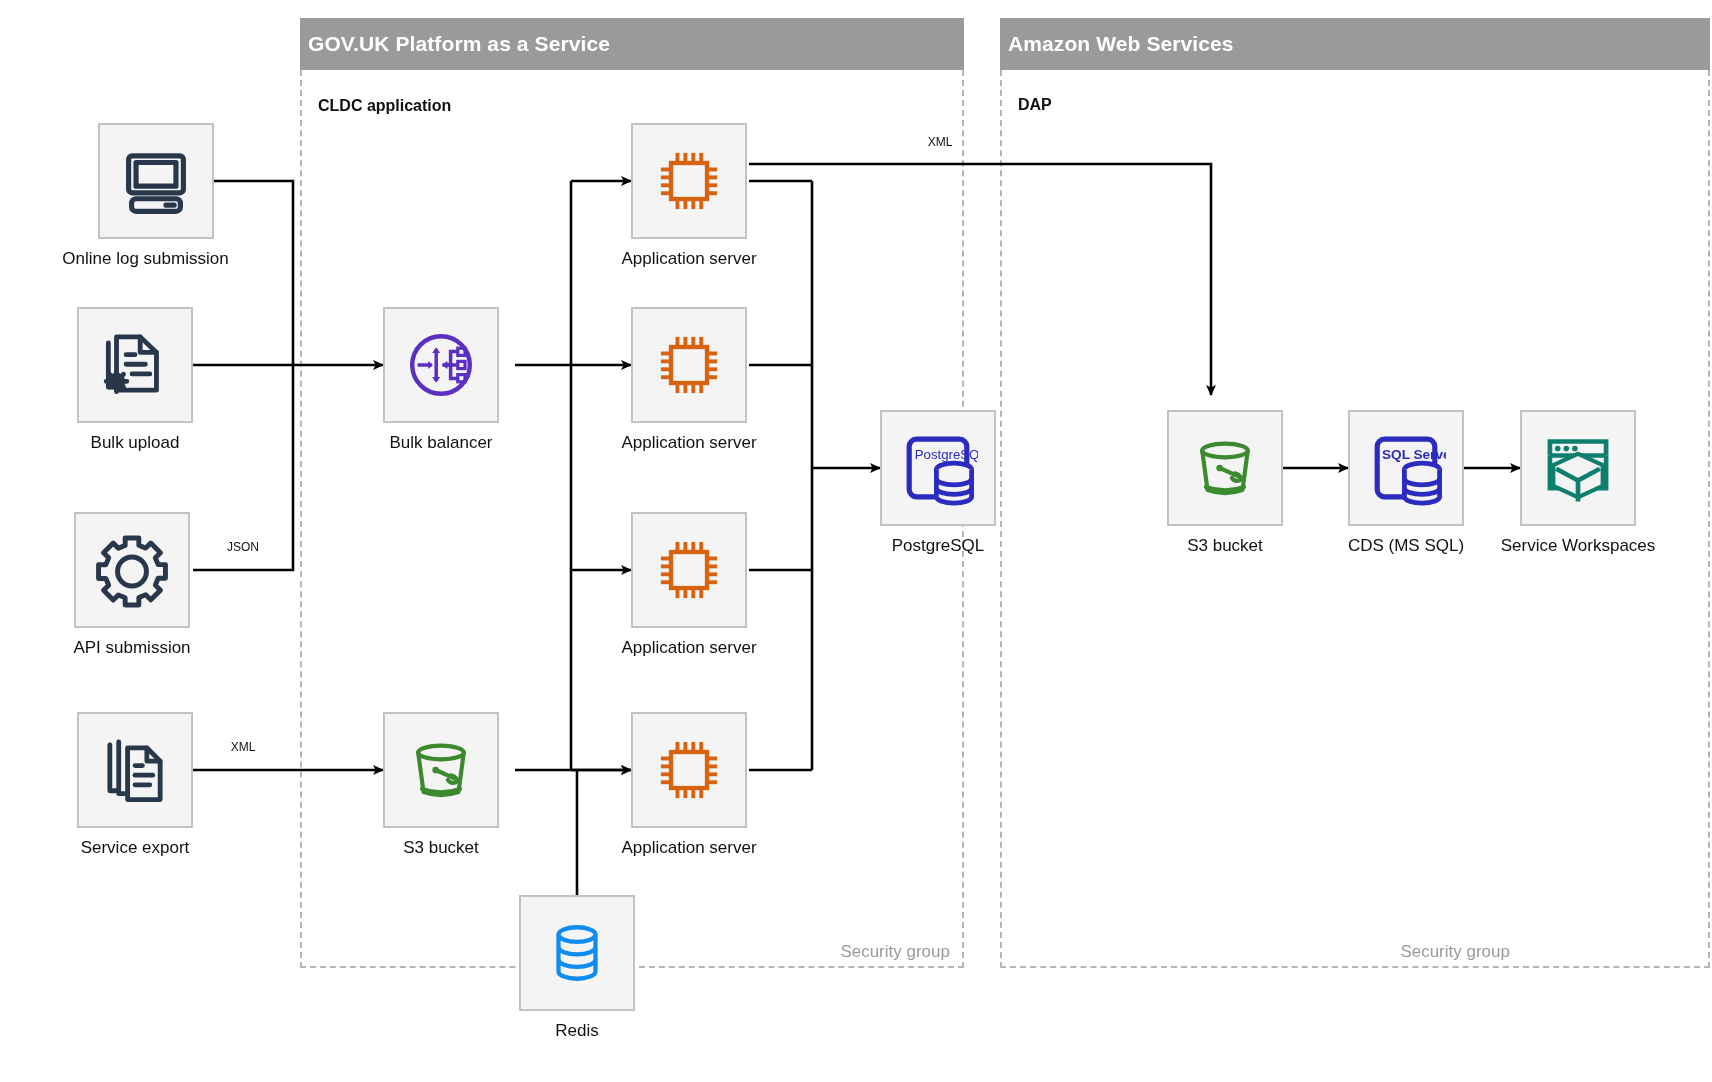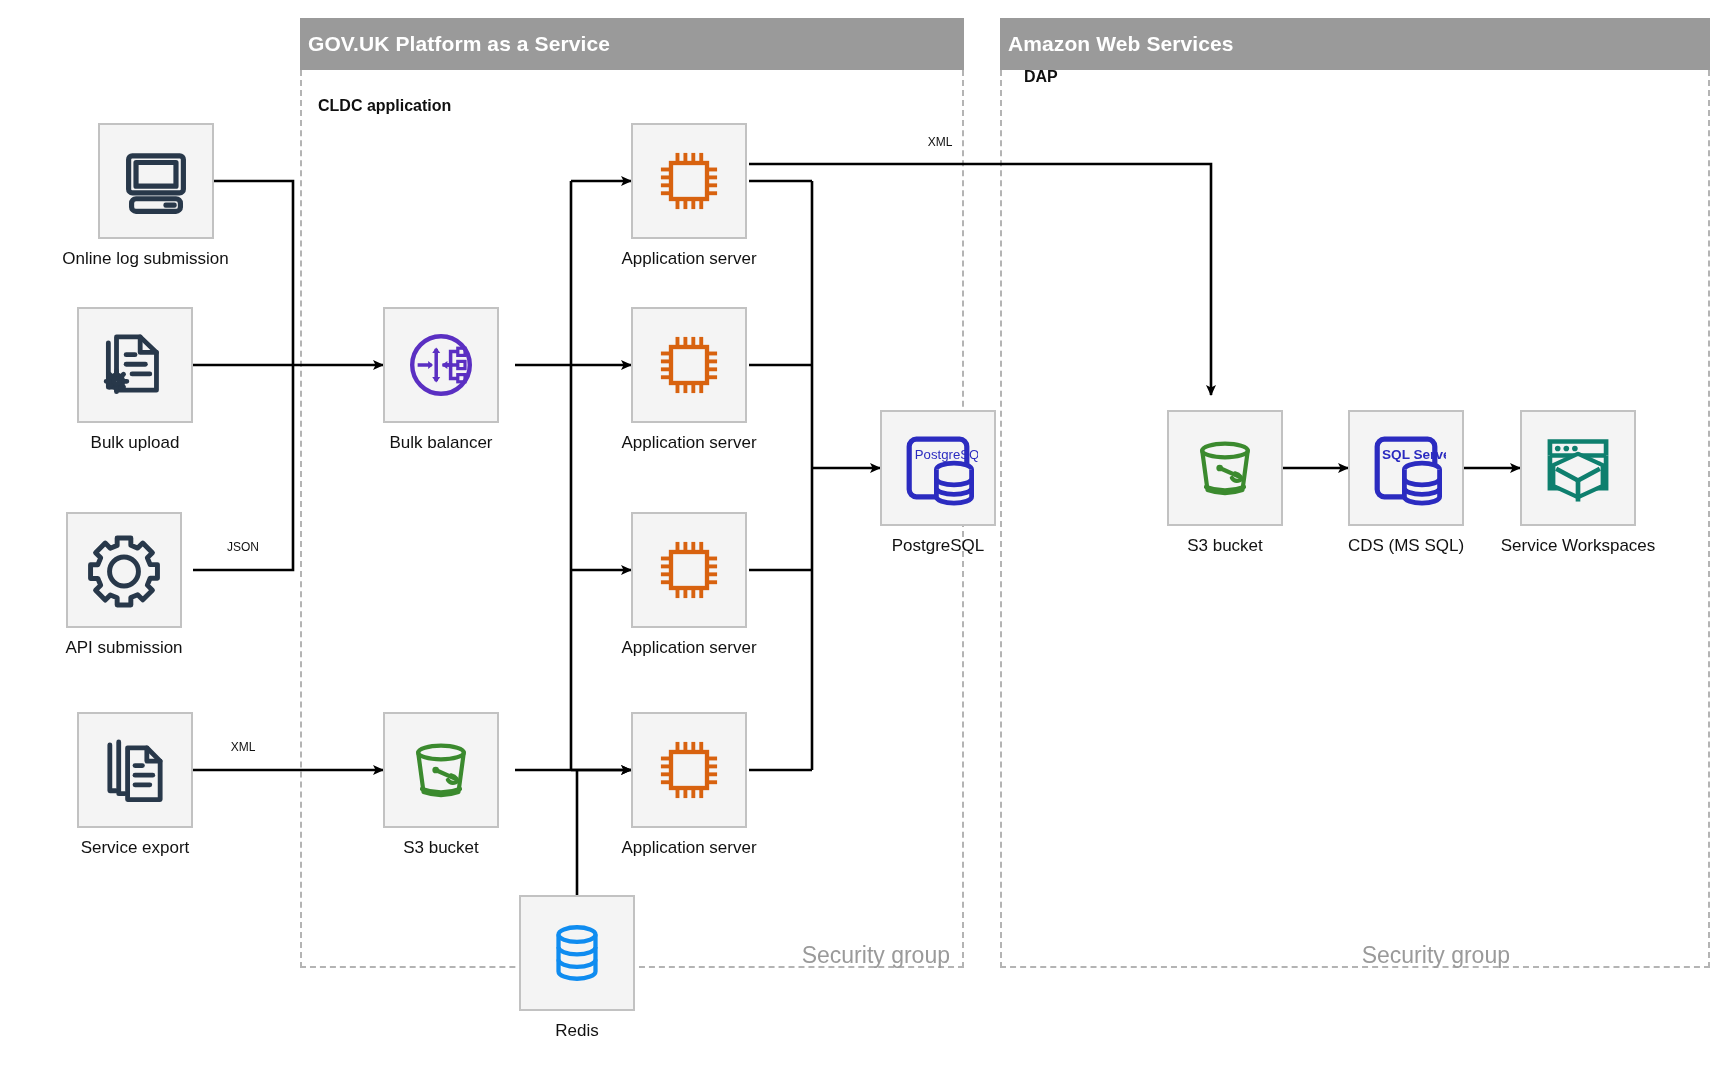--- a/index.html
+++ b/index.html
@@ -14,21 +14,21 @@
   
   .grp-header{
     position:absolute;background:#9a9a9a;color:#ffffff;
     font-weight:bold;font-size:21px;letter-spacing:.1px;
     display:flex;align-items:center;padding-left:8px;box-sizing:border-box;
   }
   .grp-sub{
     position:absolute;color:#101010;font-weight:bold;font-size:16px;
   }
   .grp-foot{
-    position:absolute;color:#9a9a9a;font-size:23px;text-align:right;
+    position:absolute;color:#9a9a9a;font-size:17px;text-align:right;
   }
   .dashbox{
     position:absolute;border:2px dashed #b4b4b4;border-top:none;box-sizing:border-box;
   }
 
   
   .node{position:absolute;}
   .node .box{
     width:116px;height:116px;border:2px solid #c2c2c2;background:#f4f4f4;
     box-sizing:border-box;display:flex;align-items:center;justify-content:center;
@@ -52,21 +52,21 @@
 
   <div class="grp-header" style="left:300px;top:18px;width:664px;height:52px;">
     <span>GOV.UK Platform as a Service</span>
   </div>
   <div class="grp-sub" style="left:318px;top:85px;margin-top:12px;">CLDC application</div>
   <div class="grp-foot" style="left:700px;top:942px;width:250px;">Security group</div>
 
   <div class="grp-header" style="left:1000px;top:18px;width:710px;height:52px;">
     <span>Amazon Web Services</span>
   </div>
-  <div class="grp-sub" style="left:1018px;top:68px;margin-left:6px;">DAP</div>
+  <div class="grp-sub" style="left:1018px;top:96px;">DAP</div>
   <div class="grp-foot" style="left:1260px;top:942px;width:250px;">Security group</div>
 
   <svg id="canvas" viewBox="0 0 1712 1082" xmlns="http://www.w3.org/2000/svg">
     <defs>
       <marker id="arw" markerWidth="12" markerHeight="12" refX="10" refY="5" orient="auto" markerUnits="userSpaceOnUse">
         <path d="M0,0 L11,5 L0,10 L2.6,5 Z" fill="#000"></path>
       </marker>
     </defs>
     <g fill="none" stroke="#000" stroke-width="2.6" stroke-linecap="butt">
 
@@ -133,21 +133,21 @@
           <path d="M46 62 H70"></path>
           <circle cx="25" cy="72" r="8.5" fill="#f4f4f4"></circle>
           <path d="M25 58 v5 M25 81 v5 M11 72 h5 M34 72 h5 M15.5 62.5 l3.5 3.5 M31 76 l3.5 3.5 M34.5 62.5 l-3.5 3.5 M19 76 l-3.5 3.5"></path>
           <circle cx="25" cy="72" r="3.5"></circle>
         </g>
       </svg>
     </div>
     <div class="cap">Bulk upload</div>
   </div>
 
-  <div class="node" style="left:66px;top:512px;">
+  <div class="node" style="left:74px;top:512px;">
     <div class="box">
       <svg width="76" height="76" viewBox="0 0 100 100">
         <g fill="none" stroke="#28384a" stroke-width="6.5" stroke-linejoin="round">
           <path d="M41 8 h18 v9.5 l9 3.7 6.7-6.7 12.7 12.7 -6.7 6.7 3.7 9 H94 v18 h-9.6 l-3.7 9 6.7 6.7 -12.7 12.7 -6.7-6.7 -9 3.7 V96 H41 v-9.5 l-9-3.7 -6.7 6.7 -12.7-12.7 6.7-6.7 -3.7-9 H6 V43 h9.6 l3.7-9 -6.7-6.7 12.7-12.7 6.7 6.7 9-3.7 Z"></path>
           <circle cx="50" cy="52" r="19"></circle>
         </g>
       </svg>
     </div>
     <div class="cap">API submission</div>
   </div>

